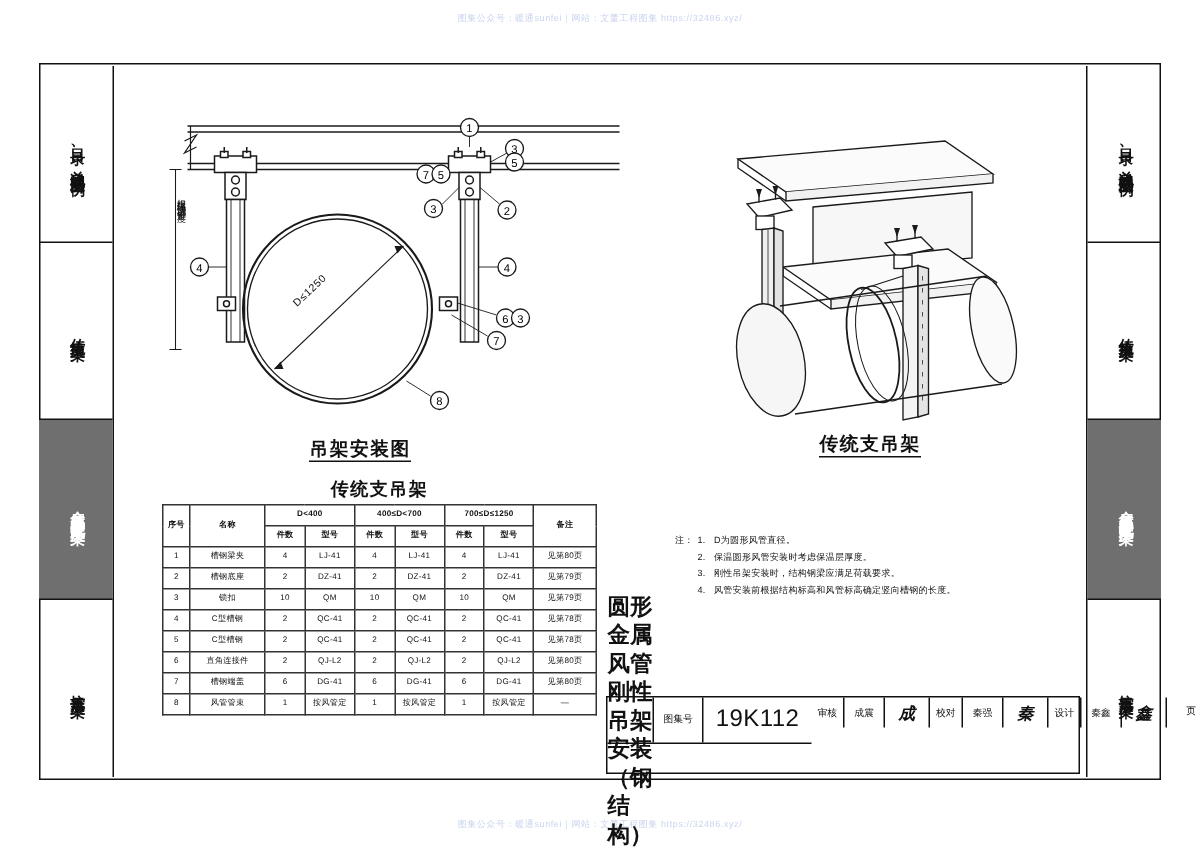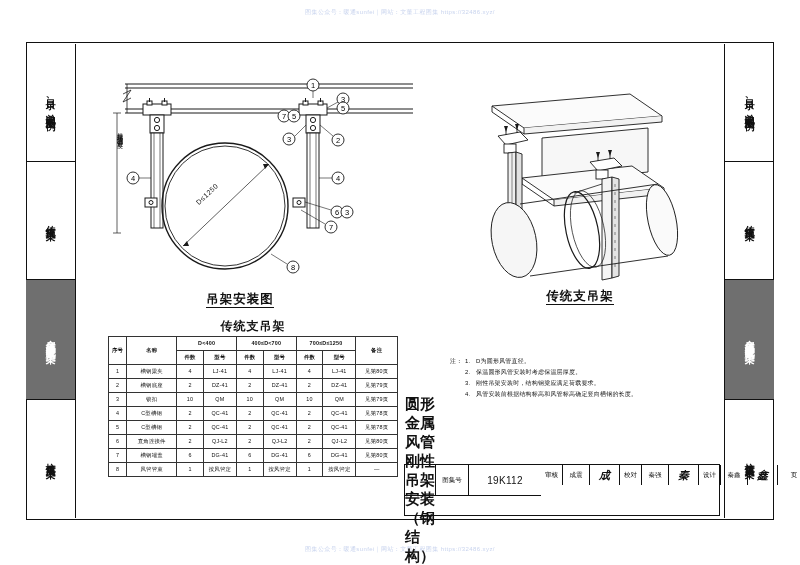--- a/index.html
+++ b/index.html
@@ -65,21 +65,21 @@
   
   .titleblock{position:absolute;left:404px;top:464px;width:316px;height:52px;
               border:1.4px solid #111;box-sizing:border-box;display:flex;}
   .tb-top{display:flex;height:30px;border-bottom:1.1px solid #111;}
   .tb-name{flex:1;display:flex;align-items:center;justify-content:center;
            font-size:15px;font-weight:bold;letter-spacing:0px;
            border-right:1.1px solid #111;}
   .tb-lbl{width:32px;display:flex;align-items:center;justify-content:center;
           font-size:6.5px;border-right:1.1px solid #111;text-align:center;line-height:8px;}
   .tb-val{width:72px;display:flex;align-items:center;justify-content:center;
-          font-size:10px;letter-spacing:.3px;}
+          font-size:16px;letter-spacing:.3px;}
   .tb-bot{display:flex;height:20px;}
   .tb-sig{flex:1;display:flex;border-right:1.1px solid #111;}
   .sig-cell{display:flex;align-items:center;justify-content:center;
             border-right:0.8px solid #111;font-size:6.5px;white-space:nowrap;}
   .sig-role{width:21px;}
   .sig-person{width:26px;}
   .sig-mark{width:29px;font-family:"Liberation Serif",serif;font-size:11px;
             font-style:italic;font-weight:bold;}
   .sig-cell:last-child{border-right:none;}
 </style>

